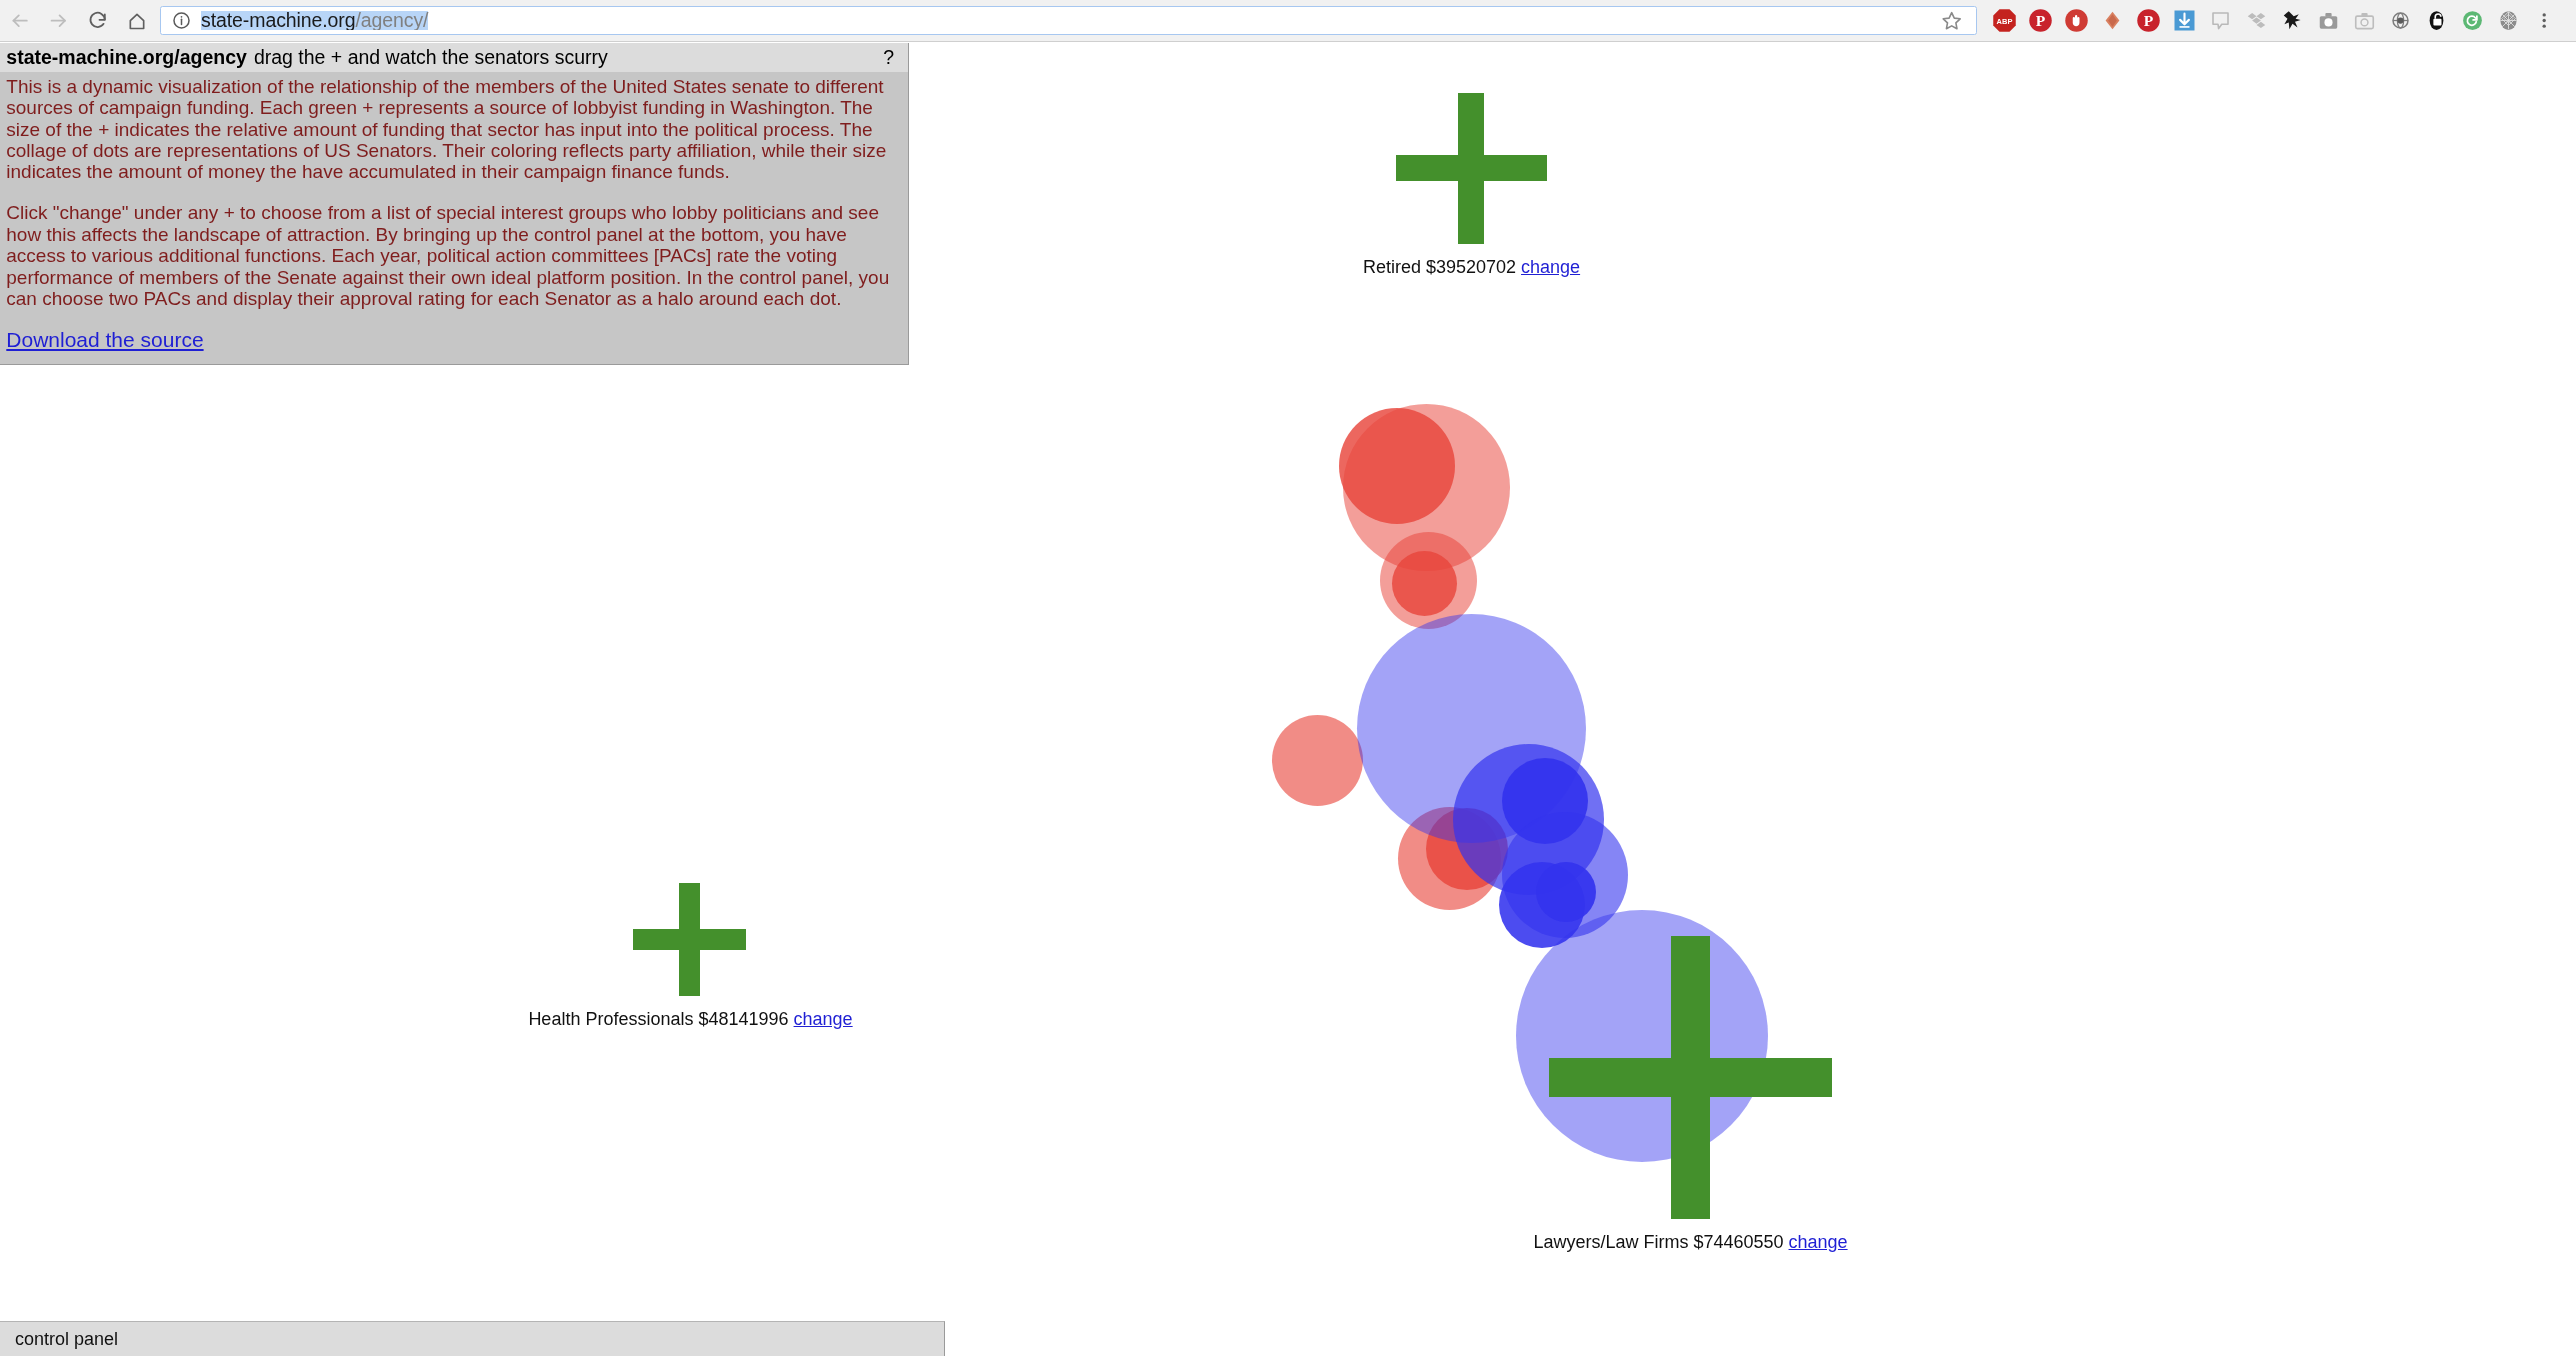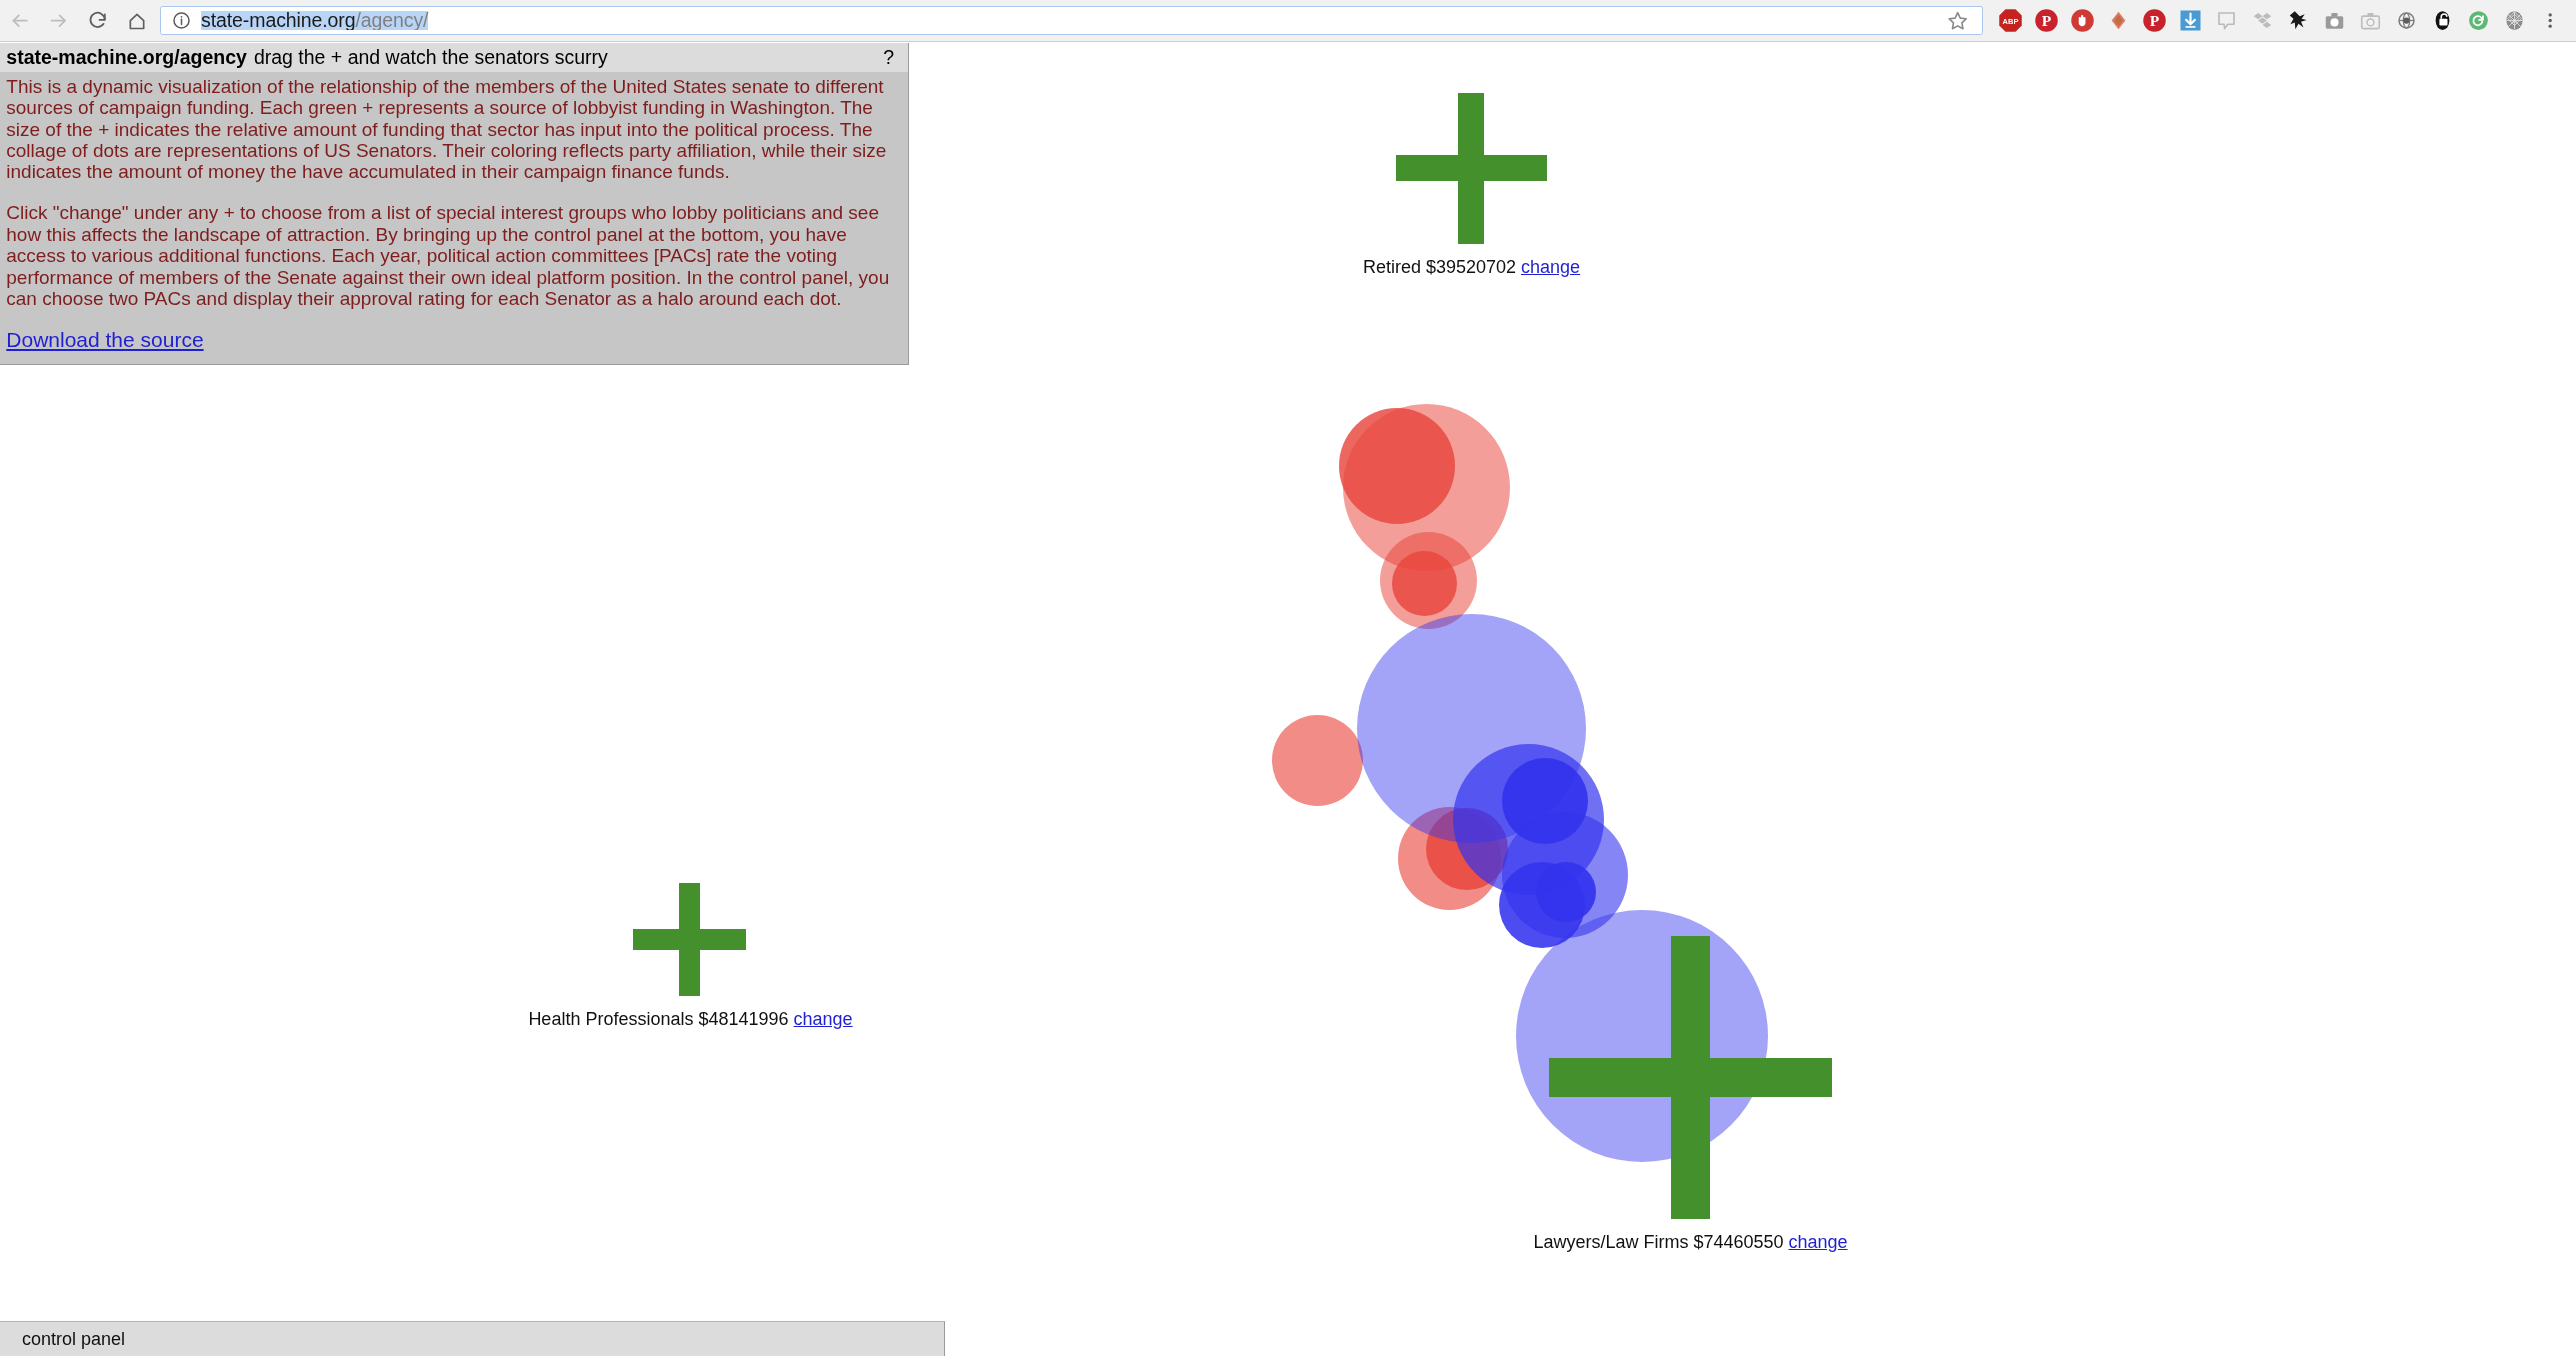--- a/index.html
+++ b/index.html
@@ -27,21 +27,21 @@
   }
   #info-icon{flex:0 0 auto;margin:0 10px 0 11.3px;display:flex;align-items:center;}
   #url-text{
     flex:1 1 auto;font-size:19.5px;color:#000;letter-spacing:-0.1px;white-space:nowrap;
     overflow:hidden;line-height:1;
   }
   #url-text .host{background:#b8d5f7;color:#1a1a1a;}
   #url-text .path{background:#b8d5f7;color:#808080;}
   #bookmark-star{flex:0 0 auto;margin:0 14px 0 6.3px;display:flex;align-items:center;}
 
-  #ext-bar{flex:0 0 auto;display:flex;height:42px;padding-right:8px;}
+  #ext-bar{flex:0 0 auto;display:flex;height:42px;padding-right:14px;}
   .ext{
     width:36px;height:42px;display:flex;align-items:center;justify-content:center;
     flex:0 0 auto;
   }
 
   
   #info-panel{
     position:absolute;left:0;top:43px;width:909px;
     border-right:1.3px solid #9a9a9a;border-bottom:1.3px solid #9a9a9a;
     box-sizing:border-box;background:#c6c6c6;
@@ -76,21 +76,21 @@
   }
   .plus-label a{color:#1f1fd4;text-decoration:underline;}
 
   
   #control-panel{
     position:absolute;left:0;bottom:16.4px;width:945px;height:35px;
     background:#dcdcdc;border-right:1.3px solid #9a9a9a;
     border-top:1.3px solid #b4b4b4;
     display:flex;align-items:center;box-sizing:border-box;
   }
-  #control-panel .cp-label{font-size:18px;color:#111;padding-left:22px;line-height:1;}
+  #control-panel .cp-label{font-size:18px;color:#111;padding-left:15px;line-height:1;}
 </style>
 </head>
 <body>
 
 <div id="browser-bar">
 
   <div class="navbtn">
     <span>
       <svg width="21.4" height="21.4" viewBox="0 0 24 24" fill="none" stroke="#bdbdbd" stroke-width="2" stroke-linecap="round" stroke-linejoin="round">
           <line x1="20" y1="12" x2="5" y2="12"></line>

